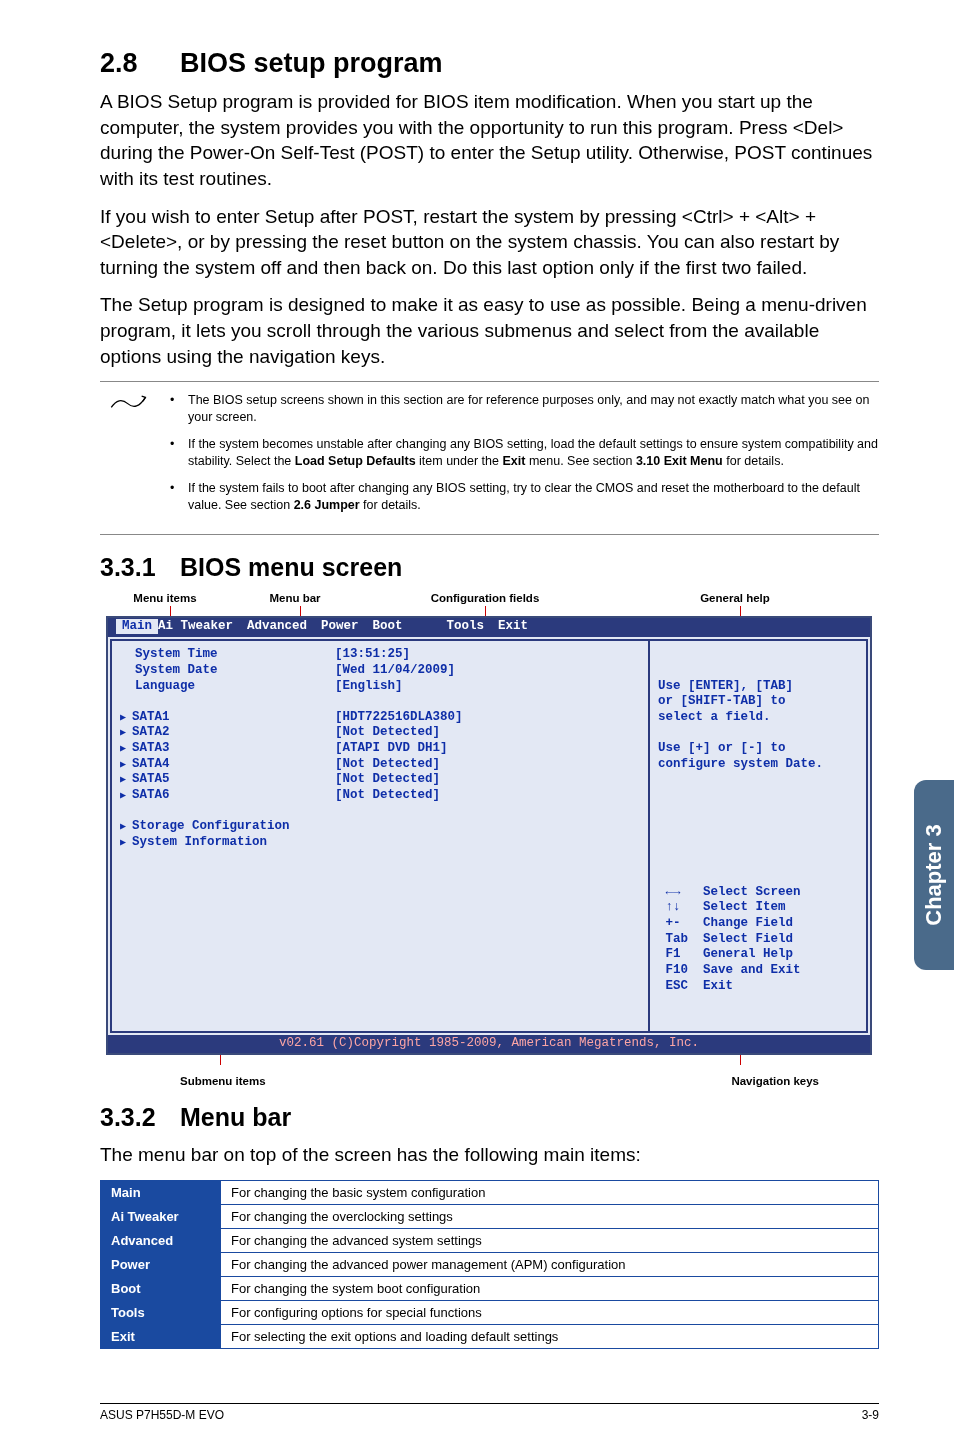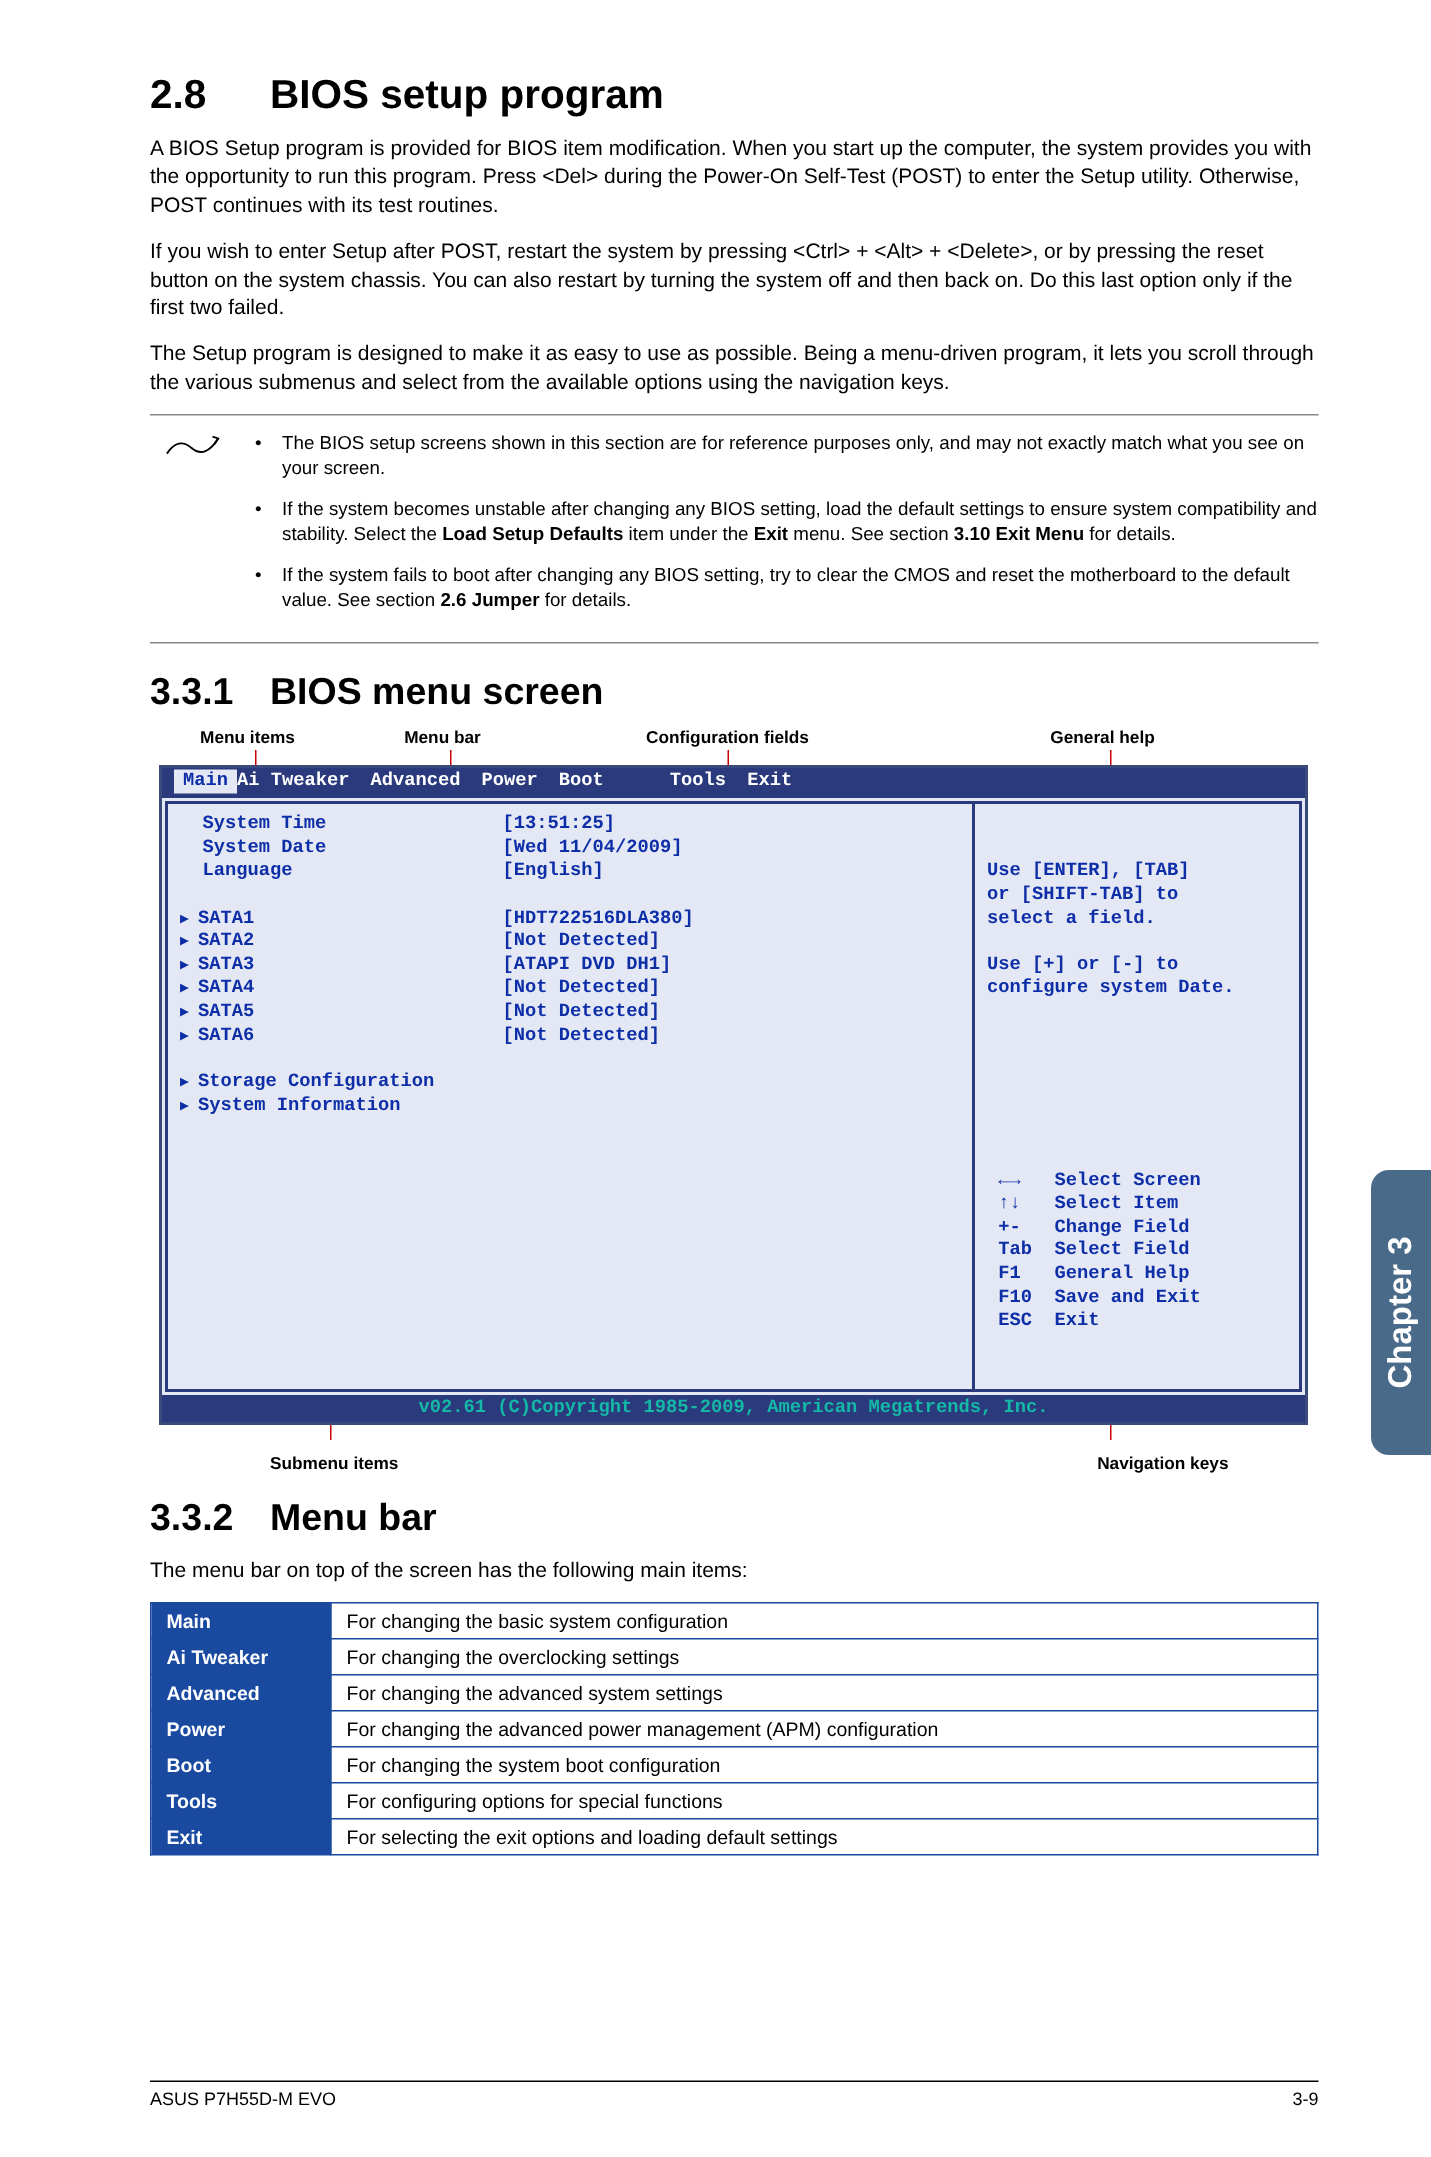--- a/index.html
+++ b/index.html
@@ -12,21 +12,21 @@
     position: relative;
     padding: 48px 75px 0 100px;
     font-size: 14px;
   }
   h1.section-title {
     font-size: 27px;
     font-weight: bold;
     margin-bottom: 10px;
   }
   h1.section-title .num { display: inline-block; width: 80px; }
-  p.body { margin-bottom: 12px; line-height: 1.35; font-size: 14px; }
+  p.body { margin-bottom: 12px; line-height: 1.35; font-size: 19px; }
   .note-block {
     border-top: 1px solid #888;
     border-bottom: 1px solid #888;
     padding: 10px 0 10px 0;
     margin: 6px 0 18px 0;
     display: flex;
   }
   .note-icon { width: 70px; flex-shrink: 0; padding-left: 10px; }
   .note-icon svg { width: 38px; height: 22px; }
   .note-list { flex: 1; font-size: 12.5px; line-height: 1.35; }
@@ -97,22 +97,22 @@
     width: 220px;
     border: 2px solid #2b3a7d;
     margin: 2px 2px 2px 0;
     padding: 6px 8px;
     color: #0e2ea8;
     font-weight: bold;
     white-space: pre;
   }
   .bios-footer {
     background: #2b3a7d;
-    color: #14b8a6;
-    font-weight: bold;
+    color: #fca5a5;
+    font-weight: normal;
     text-align: center;
     padding: 1px 0;
     white-space: pre;
   }
   .bios-labels-bottom {
     display: flex;
     font-size: 11.5px;
     font-weight: bold;
     margin-top: 10px;
     justify-content: space-between;
@@ -151,21 +151,21 @@
     justify-content: center;
   }
   .side-tab span {
     transform: rotate(-90deg);
     font-size: 22px;
     font-weight: bold;
     white-space: nowrap;
   }
   .footer-line {
     position: absolute;
-    bottom: 32px;
+    bottom: 16px;
     left: 100px;
     right: 75px;
     border-top: 1px solid #000;
     padding-top: 4px;
     font-size: 12px;
     display: flex;
     justify-content: space-between;
   }
 </style>
 </head>

